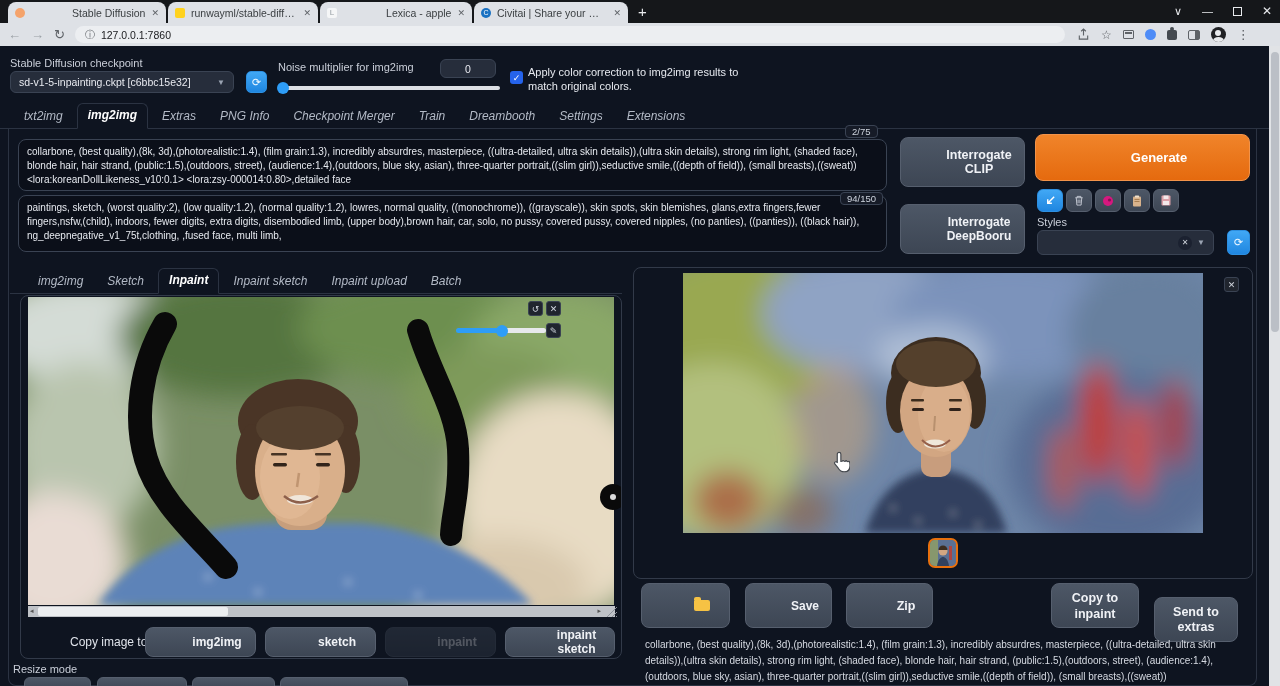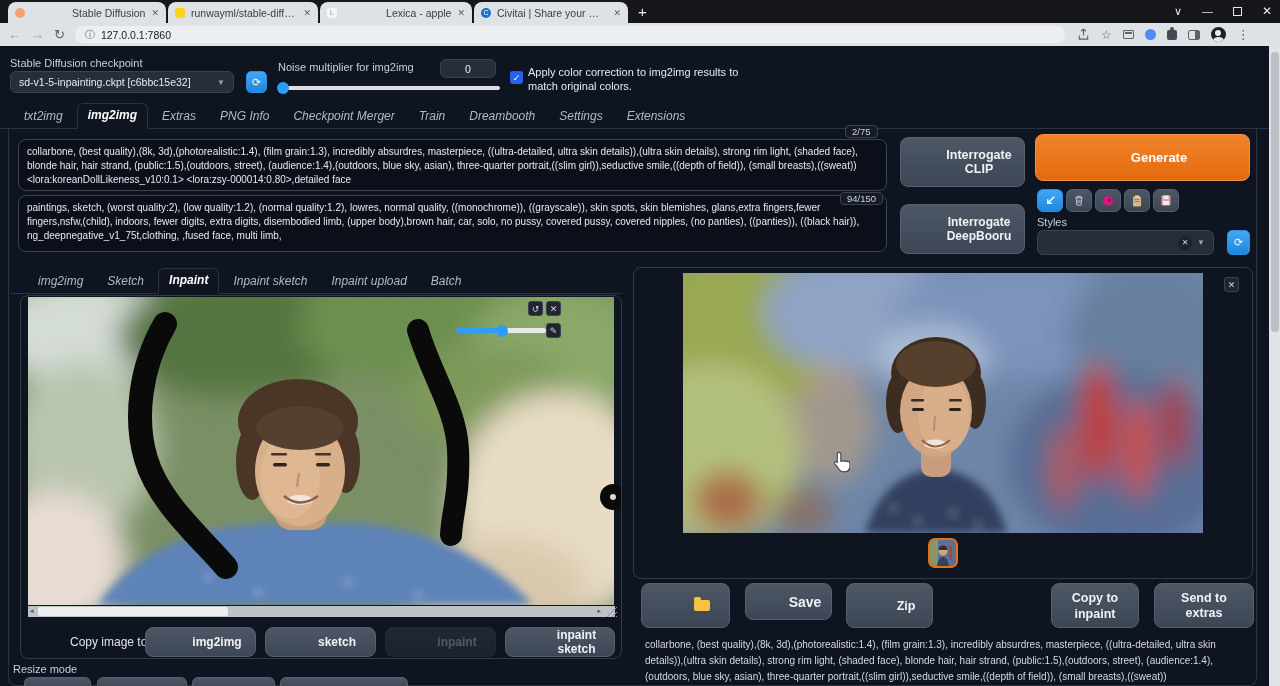--- a/index.html
+++ b/index.html
@@ -349,24 +349,24 @@
       </div>
     </div>
 
     <svg width="18" height="22" viewBox="0 0 14 17" style="position:absolute;left:832px;top:405px;z-index:9">
       <path d="M5.5 1c.8 0 1.4.6 1.4 1.4V8l1-.1c.3-.8 1.2-.8 1.5 0l.9.1c.3-.7 1.1-.7 1.4.1l.8.1c.4-.5 1-.4 1.2.3.2.7.3 1.9.3 3 0 2.6-1.6 4.6-4.6 4.6-2.3 0-3.4-.9-4.4-2.6L2.2 10c-.6-.9.2-2 1.2-1.6l.7.3V2.4C4.1 1.6 4.7 1 5.5 1z" fill="#fff" stroke="#44484e" stroke-width="0.9"></path>
     </svg>
 
     <div class="graybtn" style="left:641px;top:537px;width:89px;height:45px">
         <span class="folderic"></span>
       </div>
-    <div class="graybtn" style="left:745px;top:537px;width:87px;height:37px;font-size:14px">Save</div>
+    <div class="graybtn" style="left:745px;top:537px;width:87px;height:45px;font-size:12px">Save</div>
     <div class="graybtn" style="left:846px;top:537px;width:87px;height:45px;font-size:12.5px">Zip</div>
     <div class="graybtn" style="left:1051px;top:537px;width:88px;height:45px;font-size:12.5px;line-height:16px;padding:0 18px">Copy to inpaint</div>
-    <div class="graybtn" style="left:1154px;top:537px;width:100px;height:45px;font-size:12.5px;line-height:15px;padding:0 8px">Send to extras</div>
+    <div class="graybtn" style="left:1154px;top:551px;width:84px;height:45px;font-size:12.5px;line-height:15px;padding:0 8px">Send to extras</div>
 
     <div style="position:absolute;left:645px;top:591px;width:600px;font-size:10px;line-height:16px;color:#d6dae2">collarbone, (best quality),(8k, 3d),(photorealistic:1.4), (film grain:1.3), incredibly absurdres, masterpiece, ((ultra-detailed, ultra skin details)),(ultra skin details), strong rim light, (shaded face), blonde hair, hair strand, (public:1.5),(outdoors, street), (audience:1.4),(outdoors, blue sky, asian), three-quarter portrait,((slim girl)),seductive smile,((depth of field)), (small breasts),((sweat)) &lt;lora:koreanDollLikeness_v10:0.1&gt; &lt;lora:zsy-000014:0.80&gt;,detailed face</div>
 
     <div class="vscroll">
       <div class="thumb"></div>
     </div>
   </div>
 </div>
 
 </body></html>

